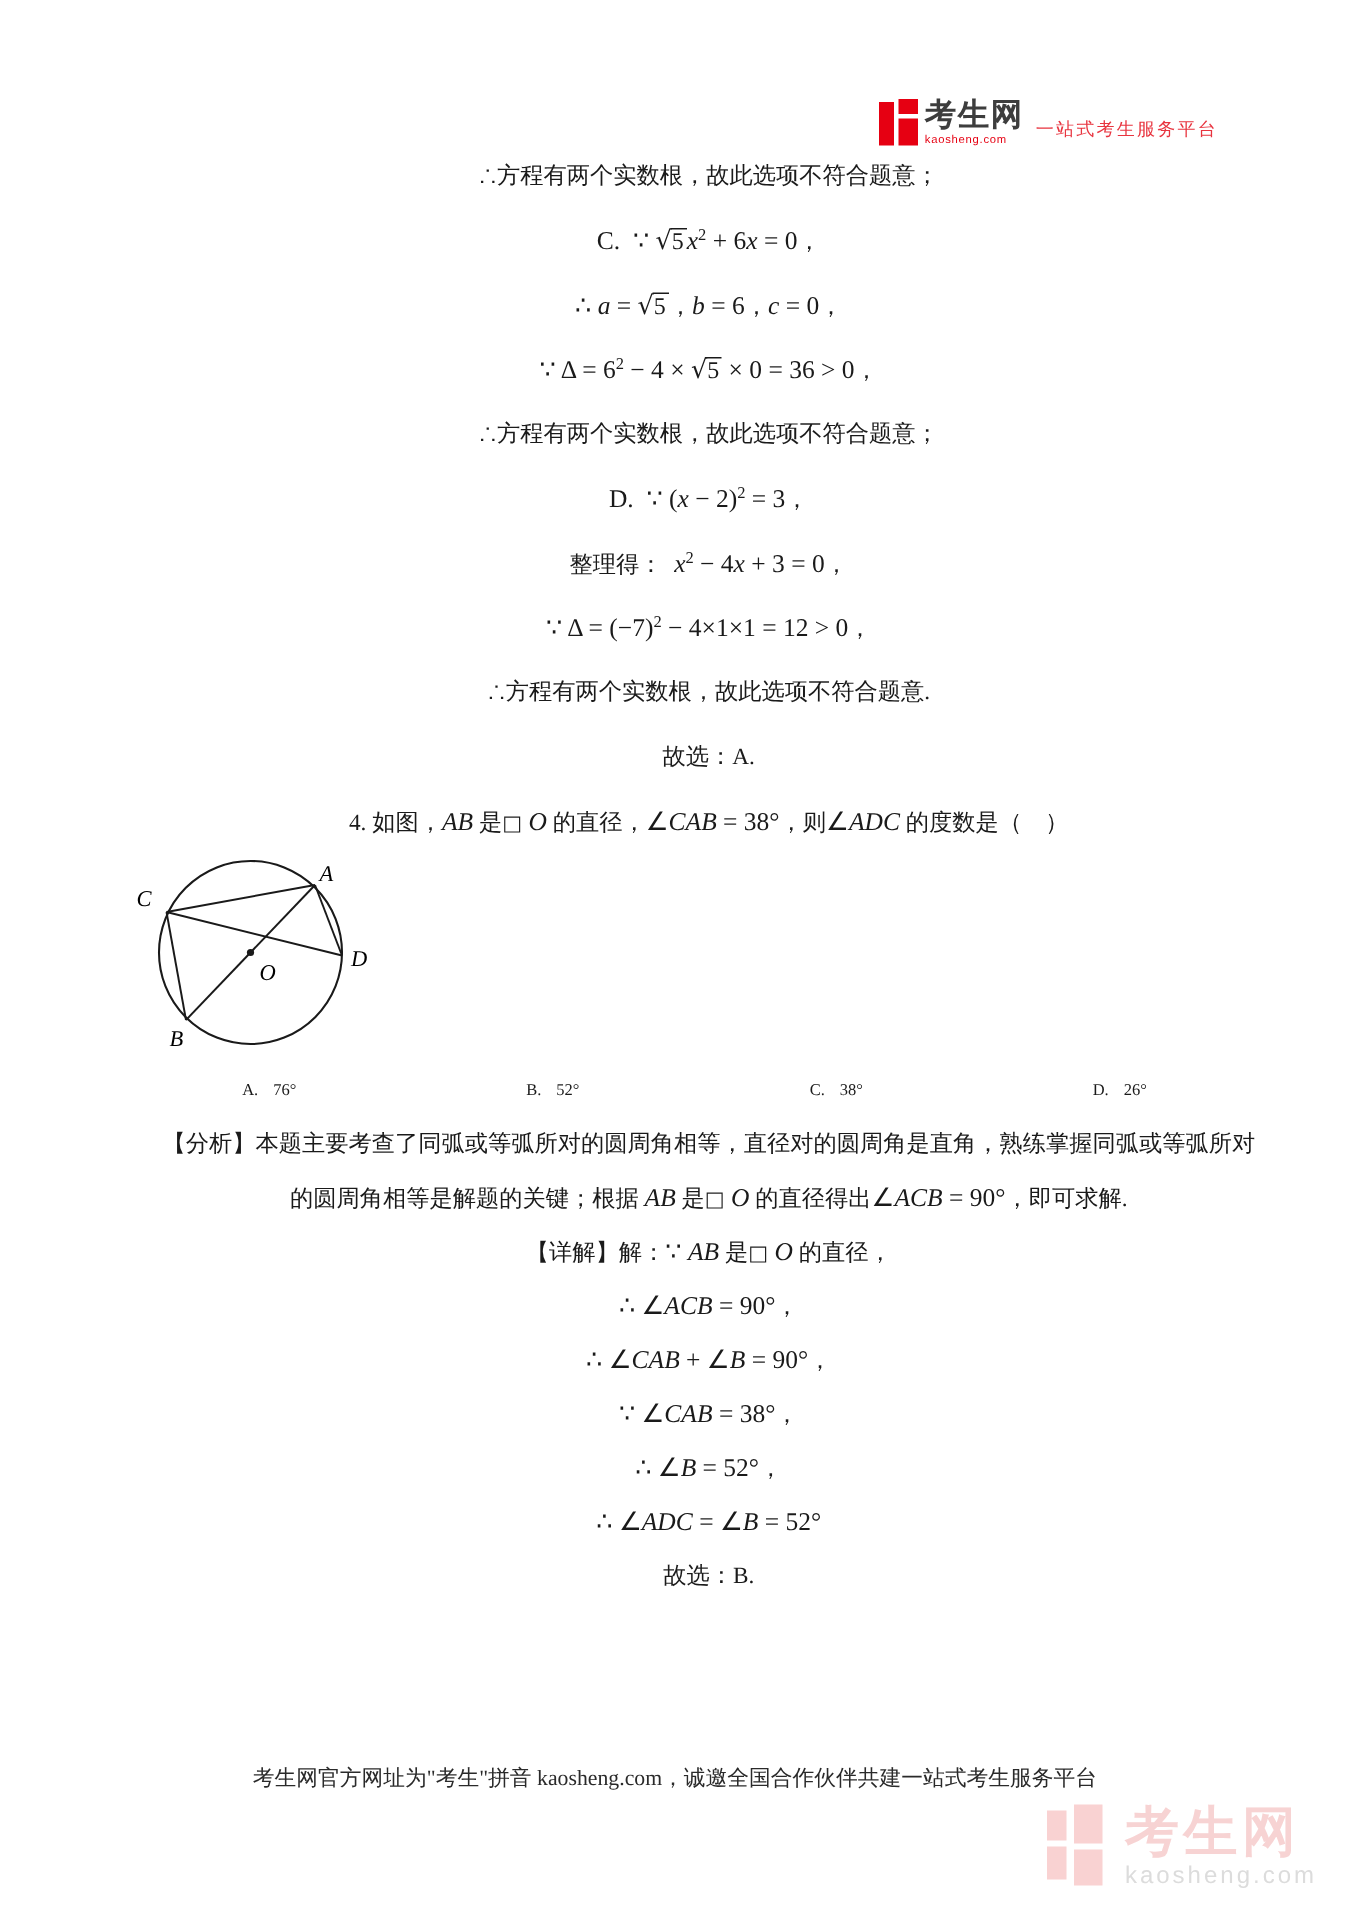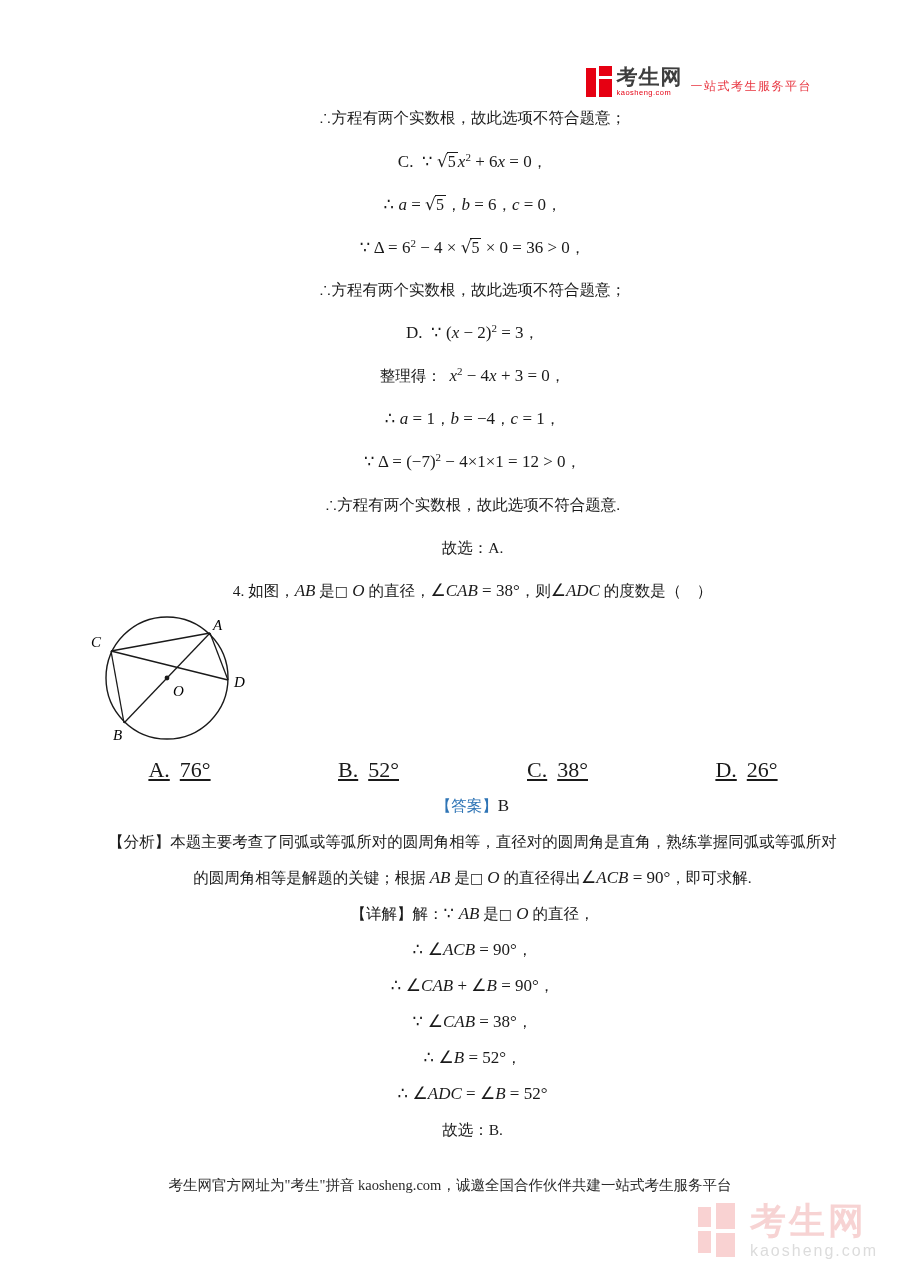--- a/index.html
+++ b/index.html
@@ -43,21 +43,21 @@
   sup.sup{font-size:11px;line-height:0;vertical-align:6px;font-family:"Liberation Serif",serif;}
   .sqrt{white-space:nowrap;}
   .sqrt .radical{font-family:"DejaVu Sans",sans-serif;font-size:17px;}
   .sqrt .rad{border-top:1.4px solid #1a1a1a;padding:0 2px 0 1px;margin-left:-1px;font-size:16px;}
   .box{font-family:"DejaVu Sans",sans-serif;font-size:14px;}
   
   .figure{margin:4px 0 8px -10px;}
   .figure svg{display:block;}
   
   .options{display:flex;height:22px;line-height:22px;margin-bottom:14px;}
-  .opt-cell{width:189px;font-size:22px;font-family:"Liberation Serif",serif;text-decoration:underline;}
+  .opt-cell{width:189px;font-size:11px;font-family:"Liberation Serif",serif;}
   .opt-key{margin-right:10px;}
   
   .footer{
     position:absolute;left:0;top:1176px;width:100%;text-align:center;
     font-size:14.5px;color:#2a2a2a;
   }
   
   .watermark{position:absolute;right:22px;top:1203px;display:flex;align-items:flex-start;}
   .wlogo{position:relative;width:40px;height:54px;margin-right:12px;}
   .wlogo .blk{position:absolute;background:#f9d2d2;}
@@ -93,21 +93,20 @@
 
 <div class="doc">
   <div id="top-lines">
       <div class="line"><span class="cn">∴方程有两个实数根，故此选项不符合题意；</span></div>
       <div class="line"><span class="up">C.  </span><span class="up">∵ </span><span class="sqrt"><span class="radical">√</span><span class="rad">5</span></span><span class="it">x</span><sup class="sup">2</sup><span class="up"> + 6</span><span class="it">x</span><span class="up"> = 0</span><span class="cn">，</span></div>
       <div class="line"><span class="up">∴ </span><span class="it">a</span><span class="up"> = </span><span class="sqrt"><span class="radical">√</span><span class="rad">5</span></span><span class="cn">，</span><span class="it">b</span><span class="up"> = 6</span><span class="cn">，</span><span class="it">c</span><span class="up"> = 0</span><span class="cn">，</span></div>
       <div class="line"><span class="up">∵ Δ = 6</span><sup class="sup">2</sup><span class="up"> − 4 × </span><span class="sqrt"><span class="radical">√</span><span class="rad">5</span></span><span class="up"> × 0 = 36 &gt; 0</span><span class="cn">，</span></div>
       <div class="line"><span class="cn">∴方程有两个实数根，故此选项不符合题意；</span></div>
       <div class="line"><span class="up">D.  </span><span class="up">∵ (</span><span class="it">x</span><span class="up"> − 2)</span><sup class="sup">2</sup><span class="up"> = 3</span><span class="cn">，</span></div>
       <div class="line"><span class="cn">整理得：  </span><span class="it">x</span><sup class="sup">2</sup><span class="up"> − 4</span><span class="it">x</span><span class="up"> + 3 = 0</span><span class="cn">，</span></div>
-      <div class="line"><span class="up">∴ </span><span class="it">a</span><span class="up"> = 1</span><span class="cn">，</span><span class="it">b</span><span class="up"> = −4</span><span class="cn">，</span><span class="it">c</span><span class="up"> = 1</span><span class="cn">，</span></div>
       <div class="line"><span class="up">∵ Δ = (−7)</span><sup class="sup">2</sup><span class="up"> − 4×1×1 = 12 &gt; 0</span><span class="cn">，</span></div>
       <div class="line"><span class="cn">∴方程有两个实数根，故此选项不符合题意.</span></div>
       <div class="line"><span class="cn">故选：A.</span></div>
       <div class="line q"><span class="cn">4. 如图，</span><span class="it">AB</span><span class="cn"> 是</span><span class="box">□</span><span class="it"> O</span><span class="cn"> 的直径，</span><span class="up">∠</span><span class="it">CAB</span><span class="up"> = 38°</span><span class="cn">，则</span><span class="up">∠</span><span class="it">ADC</span><span class="cn"> 的度数是（    ）</span></div>
     </div>
 
   <div class="figure">
     <svg width="225" height="145" viewBox="0 0 225 145">
       <circle cx="92" cy="72" r="61" fill="none" stroke="#1a1a1a" stroke-width="1.4"></circle>
       <line x1="36" y1="45" x2="135" y2="27" stroke="#1a1a1a" stroke-width="1.3"></line>
@@ -125,21 +124,20 @@
   </div>
 
   <div id="options-row" class="options">
       <div class="opt-cell"><span class="opt-key">A.</span><span>76°</span></div>
       <div class="opt-cell"><span class="opt-key">B.</span><span>52°</span></div>
       <div class="opt-cell"><span class="opt-key">C.</span><span>38°</span></div>
       <div class="opt-cell"><span class="opt-key">D.</span><span>26°</span></div>
     </div>
 
   <div id="bottom-lines">
-      <div class="line"><span class="blue">【答案】</span><span class="up">B</span></div>
       <div class="line"><span class="cn">【分析】本题主要考查了同弧或等弧所对的圆周角相等，直径对的圆周角是直角，熟练掌握同弧或等弧所对</span></div>
       <div class="line"><span class="cn">的圆周角相等是解题的关键；根据 </span><span class="it">AB</span><span class="cn"> 是</span><span class="box">□</span><span class="it"> O</span><span class="cn"> 的直径得出</span><span class="up">∠</span><span class="it">ACB</span><span class="up"> = 90°</span><span class="cn">，即可求解.</span></div>
       <div class="line"><span class="cn">【详解】解：</span><span class="up">∵ </span><span class="it">AB</span><span class="cn"> 是</span><span class="box">□</span><span class="it"> O</span><span class="cn"> 的直径，</span></div>
       <div class="line"><span class="up">∴ ∠</span><span class="it">ACB</span><span class="up"> = 90°</span><span class="cn">，</span></div>
       <div class="line"><span class="up">∴ ∠</span><span class="it">CAB</span><span class="up"> + ∠</span><span class="it">B</span><span class="up"> = 90°</span><span class="cn">，</span></div>
       <div class="line"><span class="up">∵ ∠</span><span class="it">CAB</span><span class="up"> = 38°</span><span class="cn">，</span></div>
       <div class="line"><span class="up">∴ ∠</span><span class="it">B</span><span class="up"> = 52°</span><span class="cn">，</span></div>
       <div class="line"><span class="up">∴ ∠</span><span class="it">ADC</span><span class="up"> = ∠</span><span class="it">B</span><span class="up"> = 52°</span></div>
       <div class="line"><span class="cn">故选：B.</span></div>
     </div>

